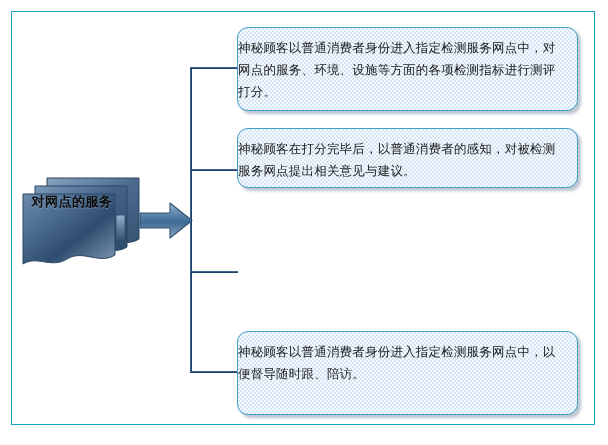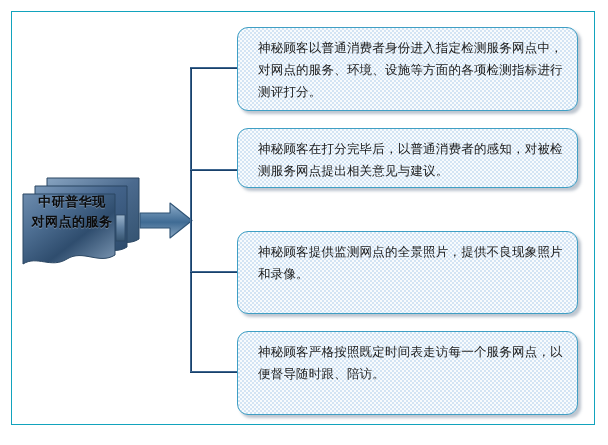--- a/index.html
+++ b/index.html
@@ -43,21 +43,21 @@
     box-sizing: border-box;
     border: 1.2px solid #3f9fc4;
     border-radius: 11px;
     background-color: #d3e4f4;
     background-image:
       linear-gradient(45deg, rgba(255,255,255,0.85) 25%, transparent 25%, transparent 75%, rgba(255,255,255,0.85) 75%),
       linear-gradient(45deg, rgba(255,255,255,0.85) 25%, transparent 25%, transparent 75%, rgba(255,255,255,0.85) 75%);
     background-size: 4px 4px;
     background-position: 0 0, 2px 2px;
     box-shadow: 3px 3px 3px rgba(90,110,135,0.40);
-    padding: 9px 13px 9px 20px;
+    padding: 9px 13px 9px 0;
   }
   .note-box .note-text {
     font-family: "DejaVu Sans", "Liberation Sans", sans-serif;
     font-size: 12.5px;
     line-height: 22px;
     color: #1a1a1a;
     letter-spacing: 0.2px;
     text-align: left;
     word-break: break-all;
   }
@@ -160,21 +160,20 @@
       <path d="M30,1 L122,1 L122,62 C106,72 90,56 74,66 C58,76 44,62 30,71 Z" fill="url(#cardGrad3)" stroke="#2b4763" stroke-width="1"></path>
 
       <path d="M18,9 L110,9 L110,70 C94,80 78,64 62,74 C46,84 32,70 18,79 Z" fill="url(#cardGrad2)" stroke="#2b4763" stroke-width="1"></path>
 
       <path d="M6,17 L98,17 L98,78 C82,88 66,72 50,82 C34,92 20,78 6,87 Z" fill="url(#cardGrad)" stroke="#2b4763" stroke-width="1"></path>
 
       <rect x="99" y="38" width="9" height="26" fill="url(#spineGrad)" stroke="#2b4763" stroke-width="0.8"></rect>
     </svg>
   </div>
   <div id="manual-label">
-    <div>中研普华现</div>
     <div>对网点的服务</div>
   </div>
 
   <div id="flow-arrow">
     <svg width="54" height="39" viewBox="0 0 54 39" xmlns="http://www.w3.org/2000/svg">
       <defs>
         <linearGradient id="arrowGrad" x1="0" y1="0" x2="0" y2="1">
           <stop offset="0%" stop-color="#a9c0d6"></stop>
           <stop offset="22%" stop-color="#6e92b4"></stop>
           <stop offset="55%" stop-color="#3f6b94"></stop>
@@ -192,21 +191,18 @@
   <div id="branch-4" class="conn-line conn-branch"></div>
 
   <div id="note-1" class="note-box">
     <div class="note-text">神秘顾客以普通消费者身份进入指定检测服务网点中，对网点的服务、环境、设施等方面的各项检测指标进行测评打分。</div>
   </div>
 
   <div id="note-2" class="note-box">
     <div class="note-text">神秘顾客在打分完毕后，以普通消费者的感知，对被检测服务网点提出相关意见与建议。</div>
   </div>
 
-  <div id="note-3" class="note-box">
-    <div class="note-text">神秘顾客提供监测网点的全景照片，提供不良现象照片和录像。</div>
-  </div>
 
   <div id="note-4" class="note-box">
-    <div class="note-text">神秘顾客严格按照既定时间表走访每一个服务网点，以便督导随时跟、陪访。</div>
+    <div class="note-text">神秘顾客以普通消费者身份进入指定检测服务网点中，以便督导随时跟、陪访。</div>
   </div>
 
 </div>
 
 </body></html>

